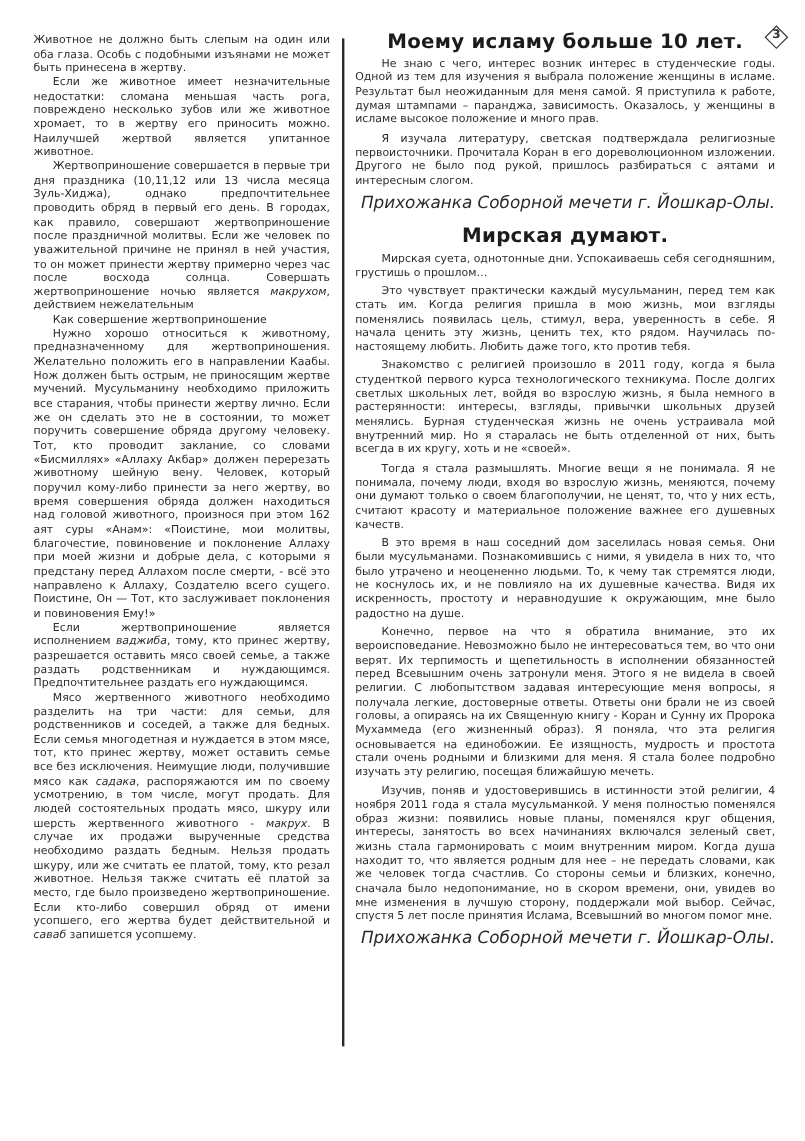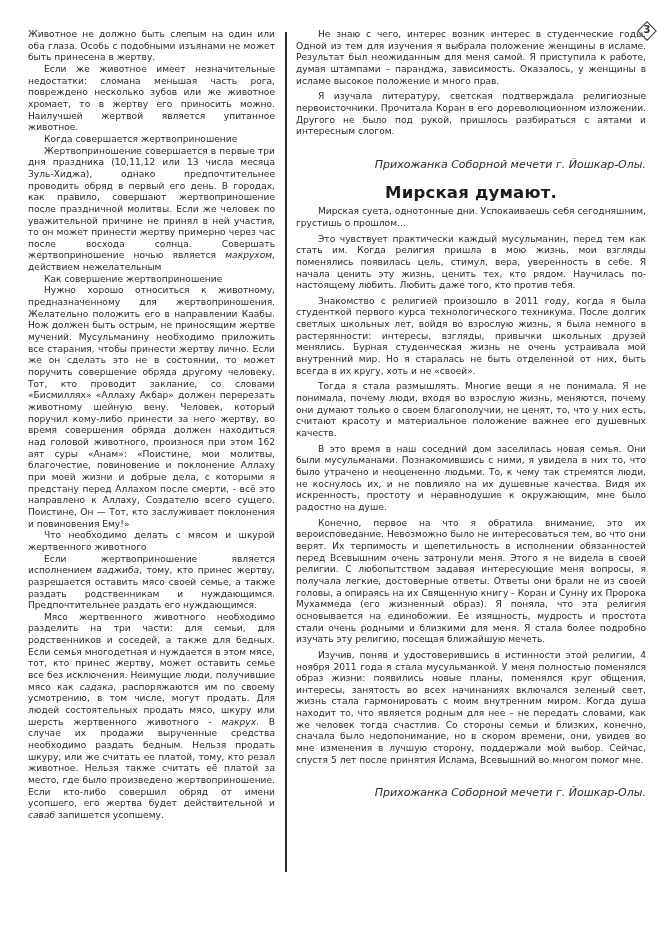--- a/index.html
+++ b/index.html
@@ -25,22 +25,22 @@
     .right-col p { text-indent: 22px; margin-bottom: 4px; }
     .right-col p.noindent { text-indent: 0; }
 
     .article-title {
       font-family: "DejaVu Sans", sans-serif; font-weight: bold;
       font-size: 16.5px; text-align: center; color: #1c1c1c;
       margin-bottom: 8px; letter-spacing: 0.2px;
     }
     .article-title.first { margin-left: 0; padding-right: 0; }
     .signature {
-      text-align: right; font-style: italic; margin-top: 21px; margin-bottom: 16px;
-      font-size: 11px;
+      text-align: right; font-style: italic; margin-top: 6px; margin-bottom: 16px;
+      font-size: 14px;
     }
     em { font-style: italic; }
 
     .page-badge {
       position: absolute; left: 637px; top: 21px; width: 20px; height: 20px;
     }
     .page-badge .diamond {
       position: absolute; left: 3px; top: 3px; width: 14px; height: 14px;
       border: 1.3px solid #333; transform: rotate(45deg); background: #fff;
     }
@@ -55,33 +55,32 @@
 <div>
 
   <div class="page-badge">
     <div class="diamond"></div>
     <div class="num">3</div>
   </div>
 
   <div class="left-col">
     <p class="noindent">Животное не должно быть слепым на один или оба глаза. Особь с подобными изъянами не может быть принесена в жертву.</p>
     <p>Если же животное имеет незначительные недостатки: сломана меньшая часть рога, повреждено несколько зубов или же животное хромает, то в жертву его приносить можно. Наилучшей жертвой является упитанное животное.</p>
-    <p>Когда совершается жертвоприношение</p>
     <p><span>Жертвоприношение совершается в первые три дня праздника (10,11,12 или 13 числа месяца Зуль-Хиджа), однако предпочтительнее проводить обряд в первый его день. В городах, как правило, совершают жертвоприношение после праздничной молитвы. Если же человек по уважительной причине не принял в ней участия, то он может принести жертву примерно через час после восхода солнца. Совершать жертвоприношение ночью является </span><em>макрухом</em><span>, действием нежелательным</span></p>
     <p>Как совершение жертвоприношение</p>
     <p>Нужно хорошо относиться к животному, предназначенному для жертвоприношения. Желательно положить его в направлении Каабы. Нож должен быть острым, не приносящим жертве мучений. Мусульманину необходимо приложить все старания, чтобы принести жертву лично. Если же он сделать это не в состоянии, то может поручить совершение обряда другому человеку. Тот, кто проводит заклание, со словами «Бисмиллях» «Аллаху Акбар» должен перерезать животному шейную вену. Человек, который поручил кому-либо принести за него жертву, во время совершения обряда должен находиться над головой животного, произнося при этом 162 аят суры «Анам»: «Поистине, мои молитвы, благочестие, повиновение и поклонение Аллаху при моей жизни и добрые дела, с которыми я предстану перед Аллахом после смерти, - всё это направлено к Аллаху, Создателю всего сущего. Поистине, Он — Тот, кто заслуживает поклонения и повиновения Ему!»</p>
-    <p>Что необходимо делать с мясом и шкурой жертвенного животного</p>
     <p><span>Если жертвоприношение является исполнением </span><em>ваджиба</em><span>, тому, кто принес жертву, разрешается оставить мясо своей семье, а также раздать родственникам и нуждающимся. Предпочтительнее раздать его нуждающимся.</span></p>
     <p><span>Мясо жертвенного животного необходимо разделить на три части: для семьи, для родственников и соседей, а также для бедных. Если семья многодетная и нуждается в этом мясе, тот, кто принес жертву, может оставить семье все без исключения. Неимущие люди, получившие мясо как </span><em>садака</em><span>, распоряжаются им по своему усмотрению, в том числе, могут продать. Для людей состоятельных продать мясо, шкуру или шерсть жертвенного животного - </span><em>макрух</em><span>. В случае их продажи вырученные средства необходимо раздать бедным. Нельзя продать шкуру, или же считать ее платой, тому, кто резал животное. Нельзя также считать её платой за место, где было произведено жертвоприношение. Если кто-либо совершил обряд от имени усопшего, его жертва будет действительной и </span><em>саваб</em><span> запишется усопшему.</span></p>
   </div>
 
   <div class="divider"></div>
 
   <div class="right-col">
     <section>
+      <h1 class="article-title first">Моему исламу больше 10 лет.</h1>
       <p>Не знаю с чего, интерес возник интерес в студенческие годы. Одной из тем для изучения я выбрала положение женщины в исламе. Результат был неожиданным для меня самой. Я приступила к работе, думая штампами – паранджа, зависимость. Оказалось, у женщины в исламе высокое положение и много прав.</p>
       <p>Я изучала литературу, светская подтверждала религиозные первоисточники. Прочитала Коран в его дореволюционном изложении. Другого не было под рукой, пришлось разбираться с аятами и интересным слогом.</p>
       <div class="signature">Прихожанка Соборной мечети г. Йошкар-Олы.</div>
     </section>
 
     <section>
       <h1 class="article-title">Мирская думают.</h1>
       <p>Мирская суета, однотонные дни. Успокаиваешь себя сегодняшним, грустишь о прошлом…</p>
       <p>Это чувствует практически каждый мусульманин, перед тем как стать им. Когда религия пришла в мою жизнь, мои взгляды поменялись появилась цель, стимул, вера, уверенность в себе. Я начала ценить эту жизнь, ценить тех, кто рядом. Научилась по-настоящему любить. Любить даже того, кто против тебя.</p>
       <p>Знакомство с религией произошло в 2011 году, когда я была студенткой первого курса технологического техникума. После долгих светлых школьных лет, войдя во взрослую жизнь, я была немного в растерянности: интересы, взгляды, привычки школьных друзей менялись. Бурная студенческая жизнь не очень устраивала мой внутренний мир. Но я старалась не быть отделенной от них, быть всегда в их кругу, хоть и не «своей».</p>

